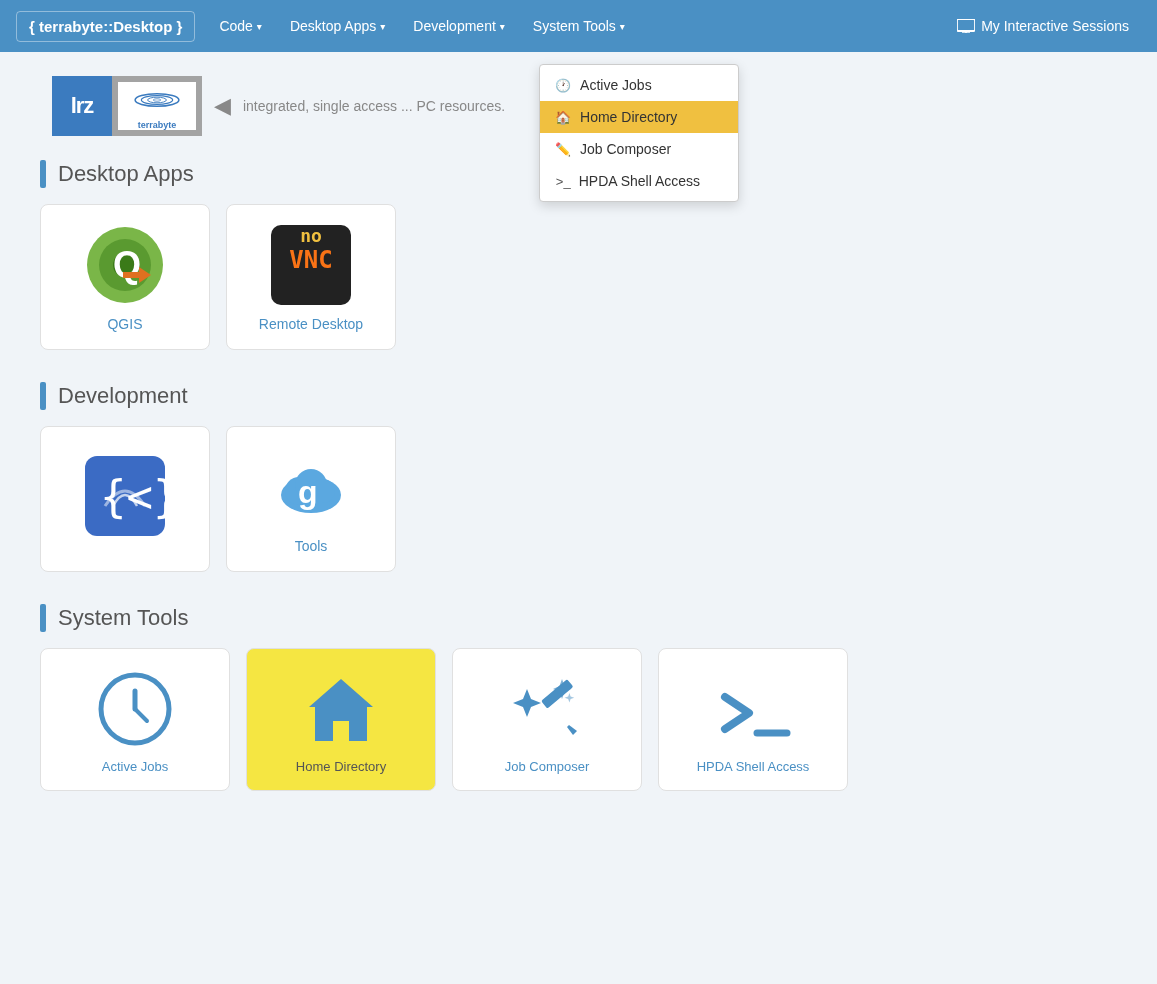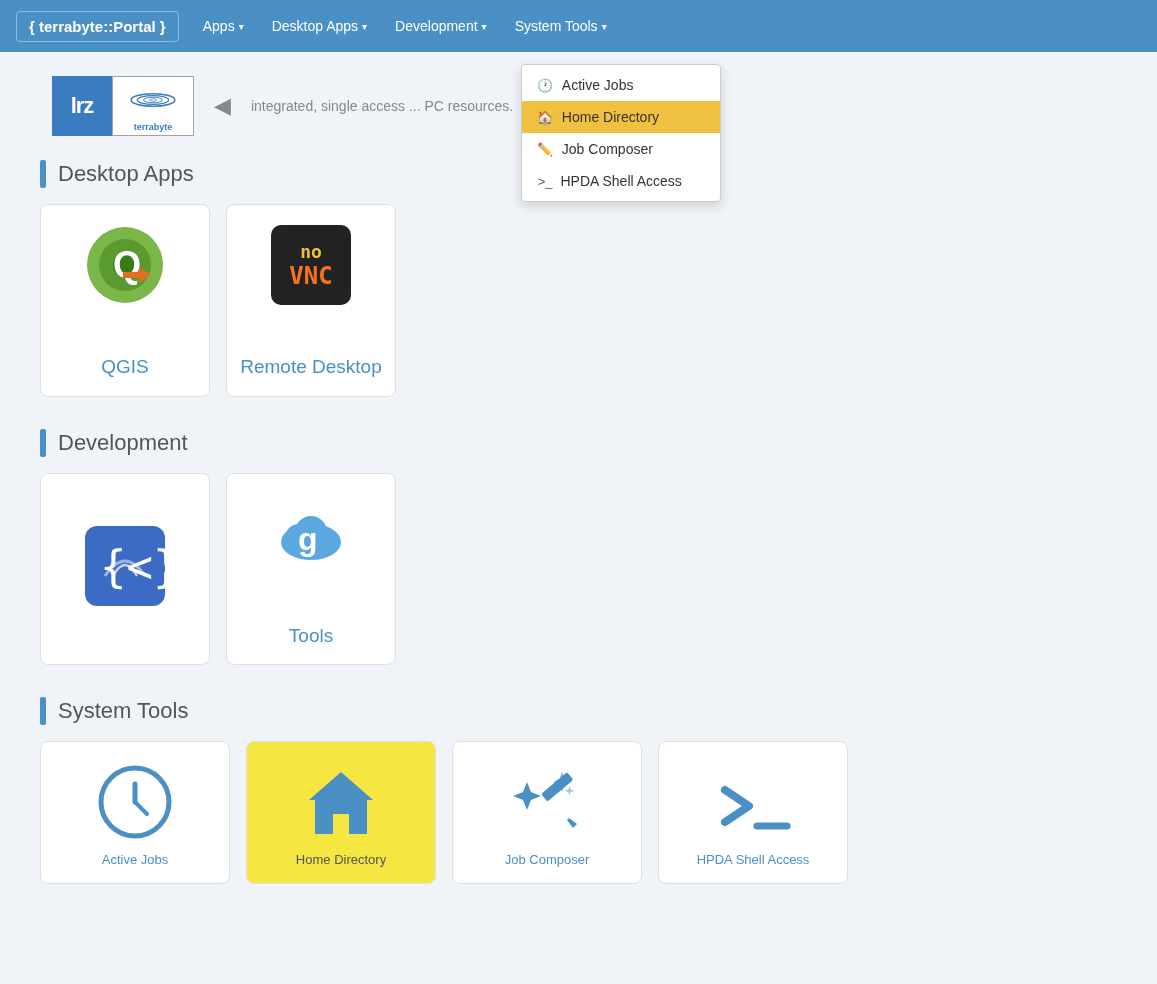--- a/index.html
+++ b/index.html
@@ -81,21 +81,21 @@
     }
     .dropdown-icon { font-size: 13px; color: #555; }
 
     
     .main { padding: 24px 40px; }
 
     
     .hero {
       display: flex;
       align-items: center;
-      gap: 16px;
+      gap: 8px;
       margin-bottom: 24px;
       padding-left: 12px;
     }
     .hero-logos {
       display: flex;
       align-items: center;
       gap: 0;
     }
     .lrz-logo {
       width: 60px;
@@ -103,24 +103,24 @@
       background: #3b7bbf;
       display: flex;
       align-items: center;
       justify-content: center;
       color: #fff;
       font-size: 22px;
       font-weight: bold;
       letter-spacing: -1px;
     }
     .terrabyte-logo {
-      width: 82px;
+      width: 90px;
       height: 60px;
       background: #fff;
-      border: 1px solid #a3a3a3;
+      border: 6px solid #a3a3a3;
       display: flex;
       flex-direction: column;
       align-items: center;
       justify-content: center;
       font-size: 9px;
       color: #3b7bbf;
       position: relative;
       overflow: hidden;
     }
     .terrabyte-logo .tb-rings {
@@ -174,24 +174,23 @@
       flex-direction: column;
       align-items: center;
       justify-content: center;
       padding: 20px 12px 16px;
       cursor: pointer;
       transition: box-shadow 0.15s;
     }
     .app-card .app-icon { width: 80px; height: 80px; margin-bottom: 10px; display: flex; align-items: center; justify-content: center; }
     .app-card .app-label {
       color: #4a90c4;
-      font-size: 19px;
+      font-size: 14px;
       text-align: center;
       line-height: 1.3;
-      margin-top: 40px;
     }
 
     
     .system-grid {
       display: flex;
       flex-wrap: wrap;
       gap: 16px;
       margin-bottom: 32px;
     }
     .system-card {
@@ -213,36 +212,36 @@
     .system-card.highlighted .app-label { color: #555; font-weight: 500; }
 
     
     svg { display: block; }
 
     
     .novnc-icon {
       width: 80px; height: 80px;
       background: #222;
       border-radius: 10px;
-      display: flex; align-items: center; justify-content: center;
+      display: flex; align-items: center; 
       flex-direction: column;
     }
     .novnc-text-no { color: #f0c040; font-size: 18px; font-weight: bold; font-family: monospace; }
     .novnc-text-vnc { color: #f97316; font-size: 24px; font-weight: bold; font-family: monospace; }
 
     
   </style>
 </head>
 <body>
 
 <nav class="navbar">
-  <div class="navbar-brand">{ terrabyte::Portal }</div>
+  <div class="navbar-brand">{ terrabyte::Desktop }</div>
 
   <div class="nav-item">
-    <span>Apps</span>
+    <span>Code</span>
     <span class="caret">▾</span>
   </div>
 
   <div class="nav-item">
     <span>Desktop Apps</span>
     <span class="caret">▾</span>
   </div>
 
   <div class="nav-item">
     <span>Development</span>
@@ -270,20 +269,28 @@
       </div>
       <div class="dropdown-item">
         <span class="dropdown-icon">&gt;_</span>
         <span>HPDA Shell Access</span>
       </div>
     </div>
   </div>
 
   <div class="nav-separator"></div>
 
+  <div class="nav-sessions">
+    <svg width="18" height="14" viewBox="0 0 18 14">
+      <rect x="0" y="0" width="18" height="12" rx="1.5" fill="none" stroke="white" stroke-width="1.8"></rect>
+      <line x1="9" y1="12" x2="9" y2="14" stroke="white" stroke-width="1.5"></line>
+      <line x1="5" y1="14" x2="13" y2="14" stroke="white" stroke-width="1.5"></line>
+    </svg>
+    <span>My Interactive Sessions</span>
+  </div>
 </nav>
 
 <div class="main">
 
   <div class="hero">
     <div class="hero-logos">
 
       <div class="lrz-logo">lrz</div>
 
       <div class="terrabyte-logo">

